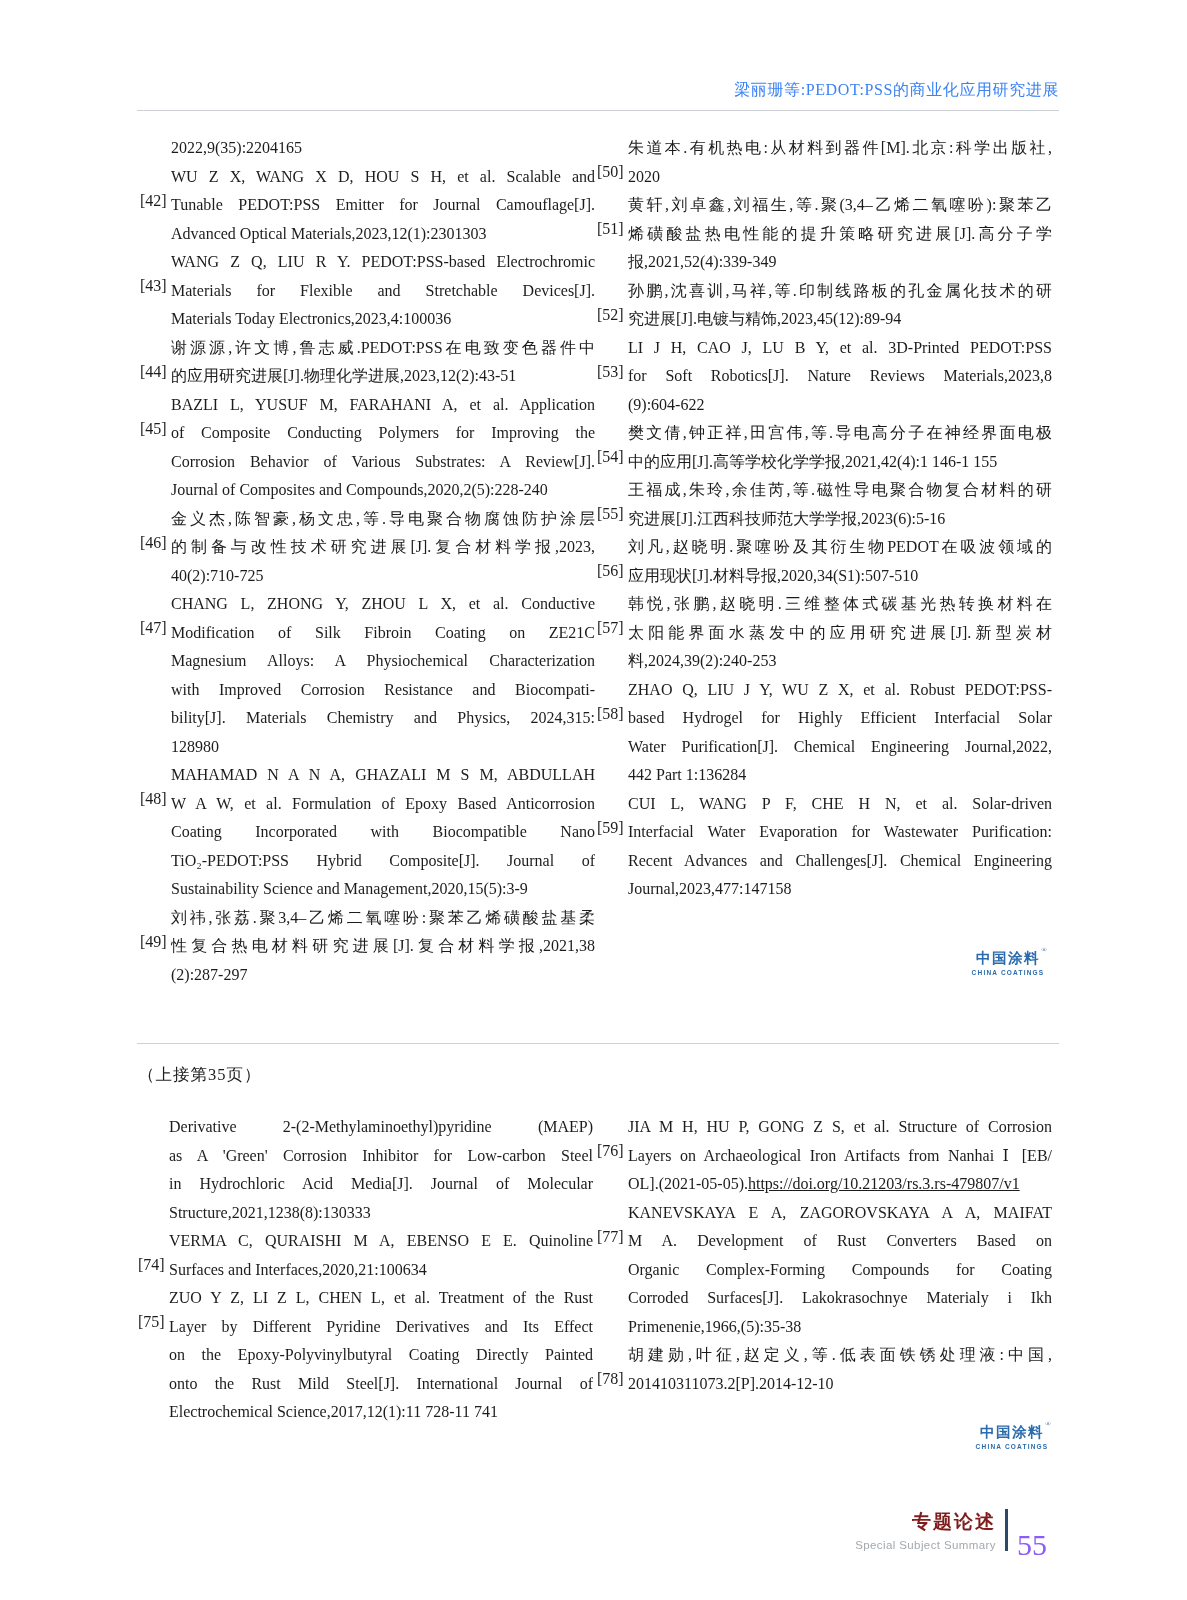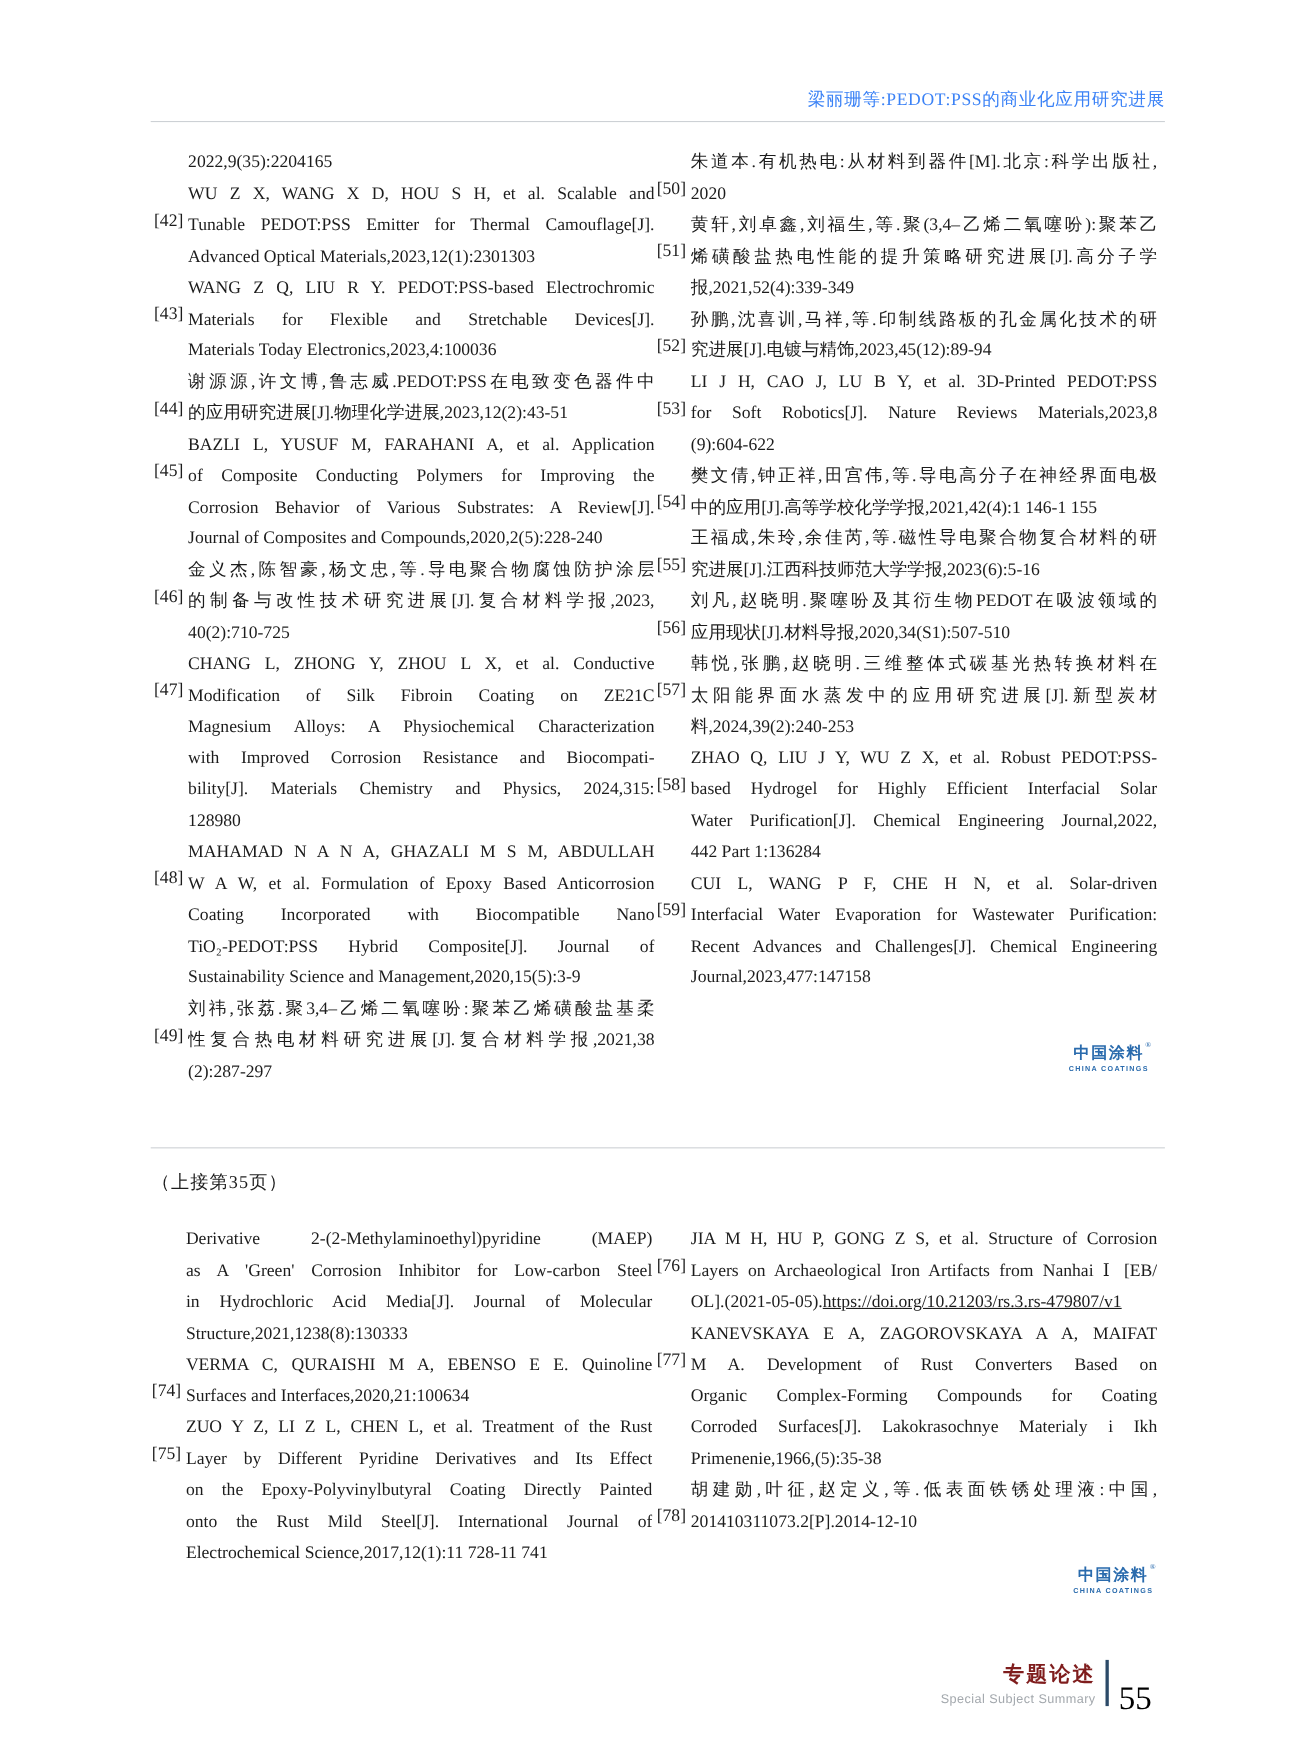--- a/index.html
+++ b/index.html
@@ -62,37 +62,37 @@
   }
   .footer-titles{text-align:right;margin-right:9px;}
   .footer-cn{
     font-size:19px;font-weight:bold;color:#7f1d1d;letter-spacing:2px;
   }
   .footer-en{
     font-size:11.5px;color:#a3a8ad;margin-top:4px;letter-spacing:0.4px;
     font-family:"Liberation Sans","DejaVu Sans",sans-serif;
   }
   .footer-bar{width:3px;height:42px;background:#2c4a68;margin-right:9px;}
-  .footer-page{font-size:30px;color:#000000;margin-top:30px;}
+  .footer-page{font-size:30px;color:#8b5cf6;margin-top:30px;}
 </style>
 </head>
 <body>
 
 <div class="running-title">梁丽珊等:PEDOT:PSS的商业化应用研究进展</div>
 <div class="rule header-rule"></div>
 
 <div class="col col-left-top">
     <div class="ref">
       <span class="ref-num"></span>
       <div class="ref-line last">2022,9(35):2204165</div>
     </div>
     <div class="ref">
       <span class="ref-num">[42]</span>
       <div class="ref-line">WU Z X, WANG X D, HOU S H, et al. Scalable and</div>
-      <div class="ref-line">Tunable PEDOT:PSS Emitter for Thermal Camouflage[J].</div>
+      <div class="ref-line">Tunable PEDOT:PSS Emitter for Journal Camouflage[J].</div>
       <div class="ref-line last">Advanced Optical Materials,2023,12(1):2301303</div>
     </div>
     <div class="ref">
       <span class="ref-num">[43]</span>
       <div class="ref-line">WANG Z Q, LIU R Y. PEDOT:PSS-based Electrochromic</div>
       <div class="ref-line">Materials for Flexible and Stretchable Devices[J].</div>
       <div class="ref-line last">Materials Today Electronics,2023,4:100036</div>
     </div>
     <div class="ref">
       <span class="ref-num">[44]</span>

